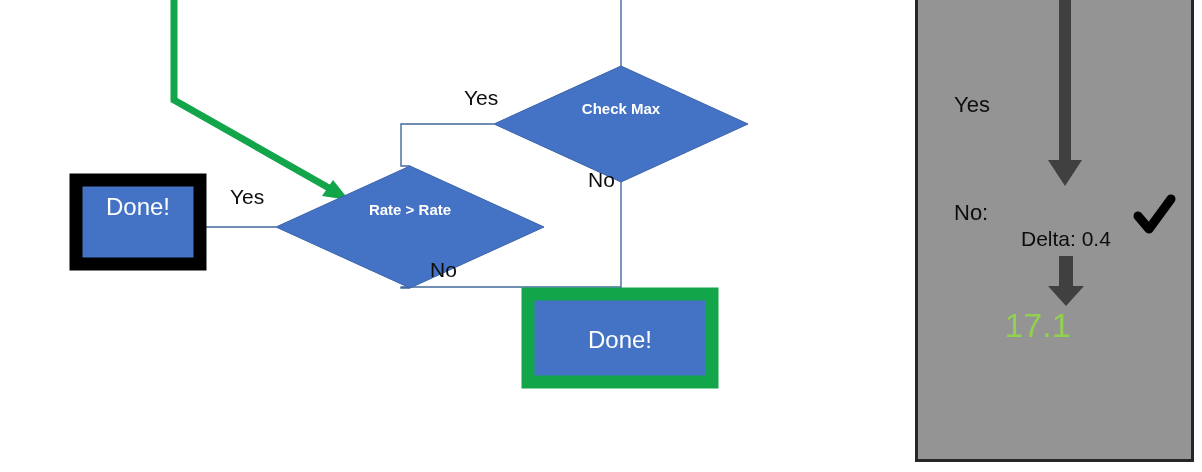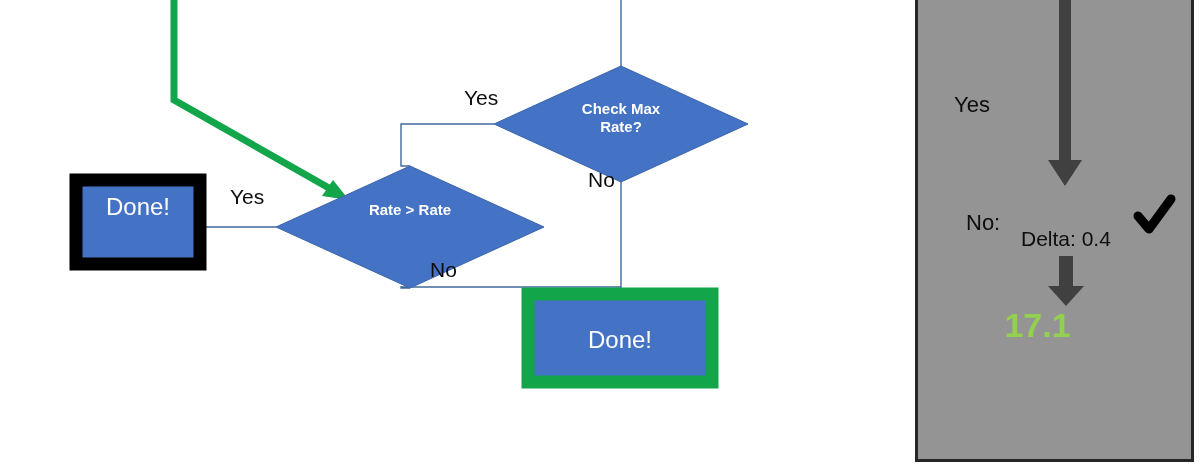--- a/index.html
+++ b/index.html
@@ -28,25 +28,25 @@
   #gray-panel{
     position:absolute;left:915px;top:0px;width:279px;height:462px;
     background:#949494;
     border-left:3px solid #262626;
     border-right:3px solid #262626;
     border-bottom:3px solid #262626;
     box-sizing:border-box;
   }
   .panel-text{position:absolute;color:#0d0d0d;white-space:nowrap;}
   #panel-yes{left:36px;top:92px;font-size:22px;}
-  #panel-no{left:36px;top:210px;font-size:22px;margin-left:12px;}
+  #panel-no{left:36px;top:200px;font-size:22px;}
   #panel-delta{left:103px;top:211px;font-size:21px;margin-top:16px;}
   #panel-result{
     left:0px;top:306px;width:239px;text-align:center;
-    font-size:34px;font-weight:bold;color:#92D050;letter-spacing:0px;
+    font-size:34px;font-weight:normal;color:#92D050;letter-spacing:0px;
   }
 </style>
 </head>
 <body>
 
 <div id="canvas">
 
   <svg class="layer" viewBox="0 0 1202 472" width="1202" height="472" xmlns="http://www.w3.org/2000/svg">
 
     <path d="M621,0 L621,66" fill="none" stroke="#41699C" stroke-width="1.4"></path>
@@ -67,21 +67,20 @@
 
     <polygon points="410,166 544,227 410,288 276,227" fill="#4472C4" stroke="#3C64AB" stroke-width="1"></polygon>
 
     <rect x="76" y="180" width="124" height="84" fill="#4472C4" stroke="#000000" stroke-width="13"></rect>
 
     <rect x="528" y="294" width="184" height="88" fill="#4472C4" stroke="#13A54A" stroke-width="13"></rect>
   </svg>
 
   <div class="node-text diamond-label" style="left:494px;top:100px;width:254px;">
     <div>Check Max</div>
-    <div>Rate?</div>
   </div>
 
   <div class="node-text diamond-label" style="left:276px;top:201px;width:268px;">
     <div>Rate &gt; Rate</div>
   </div>
 
   <div class="node-text box-label" style="left:76px;top:192px;width:124px;">
     <div>Done!</div>
   </div>
 

